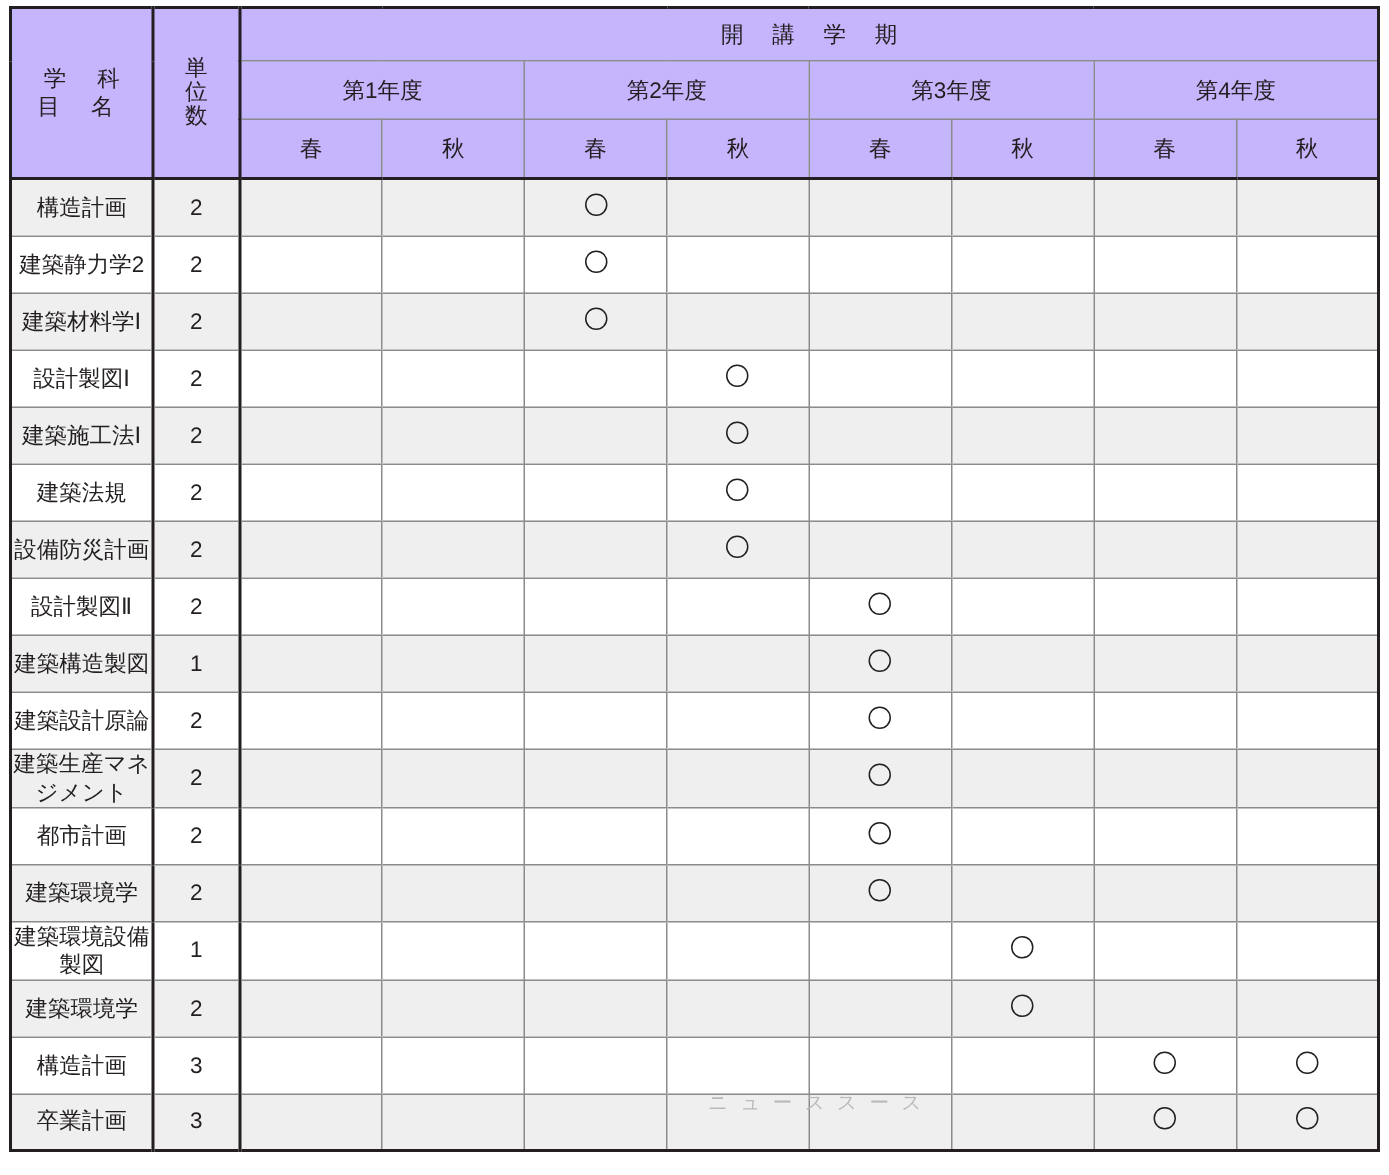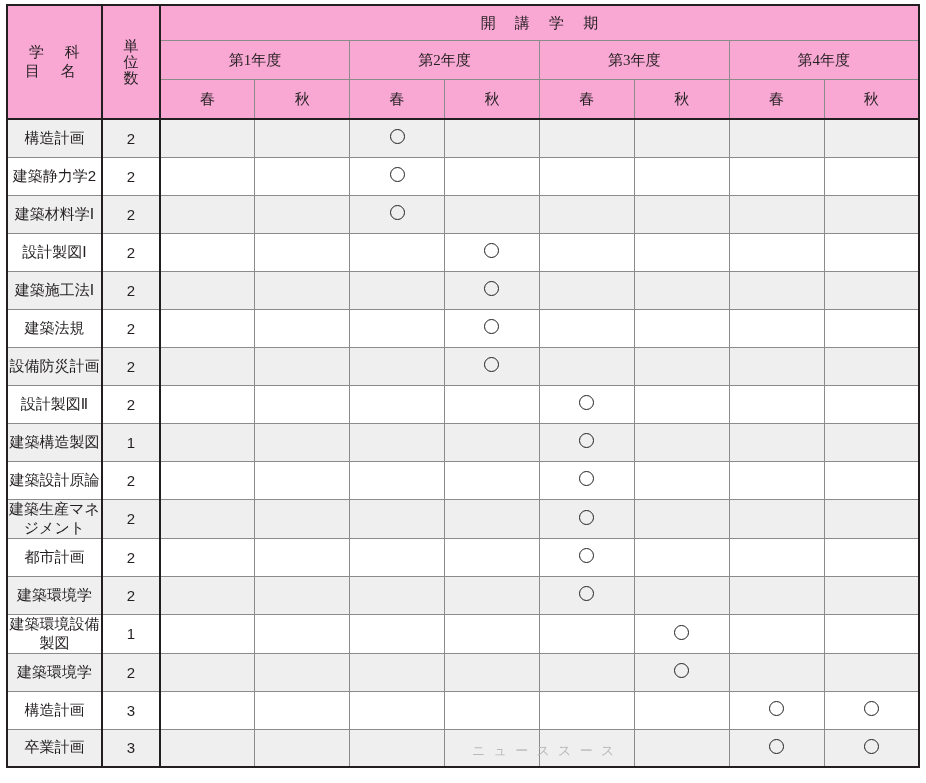--- a/index.html
+++ b/index.html
@@ -32,21 +32,21 @@
     border: 1px solid #8b8b8b;
     padding: 0;
     font-weight: normal;
     font-size: 15px;
     text-align: center;
     vertical-align: middle;
     color: #231f20;
   }
   
   thead td, thead th {
-    background: #f9a8d4;
+    background: #c4b5fd;
   }
   .hdr-subject {
     font-size: 21px;
     letter-spacing: 0.55em;
     text-indent: 0.55em;
     font-weight: normal;
     height: 110px;
     border-right: 2px solid #231f20 !important;
     border-bottom: 2px solid #231f20 !important;
   }
@@ -64,21 +64,20 @@
   .hdr-term {
     font-size: 17px;
     letter-spacing: 0.5em;
     text-indent: 0.5em;
     height: 34px;
     border-bottom: 1px solid #8b8b8b !important;
   }
   .hdr-year {
     font-size: 15px;
     height: 38px;
-    font-family: Liberation Serif, serif;
   }
   .hdr-season {
     font-size: 17px;
     height: 38px;
     width: 37px;
     border-bottom: 2px solid #231f20 !important;
   }
   
   .dash-right {
     border-right: 1px dashed #8b8b8b !important;
@@ -122,21 +121,21 @@
   }
   .blank {
     display: inline-block;
     width: 15px;
     height: 15px;
   }
   
   .artifact {
     position: absolute;
     left: 472px;
-    top: 742px;
+    top: 726px;
     font-size: 13px;
     color: #b9b9b9;
     letter-spacing: 0.18em;
     pointer-events: none;
     white-space: nowrap;
   }
 </style>
 </head>
 <body>
 

